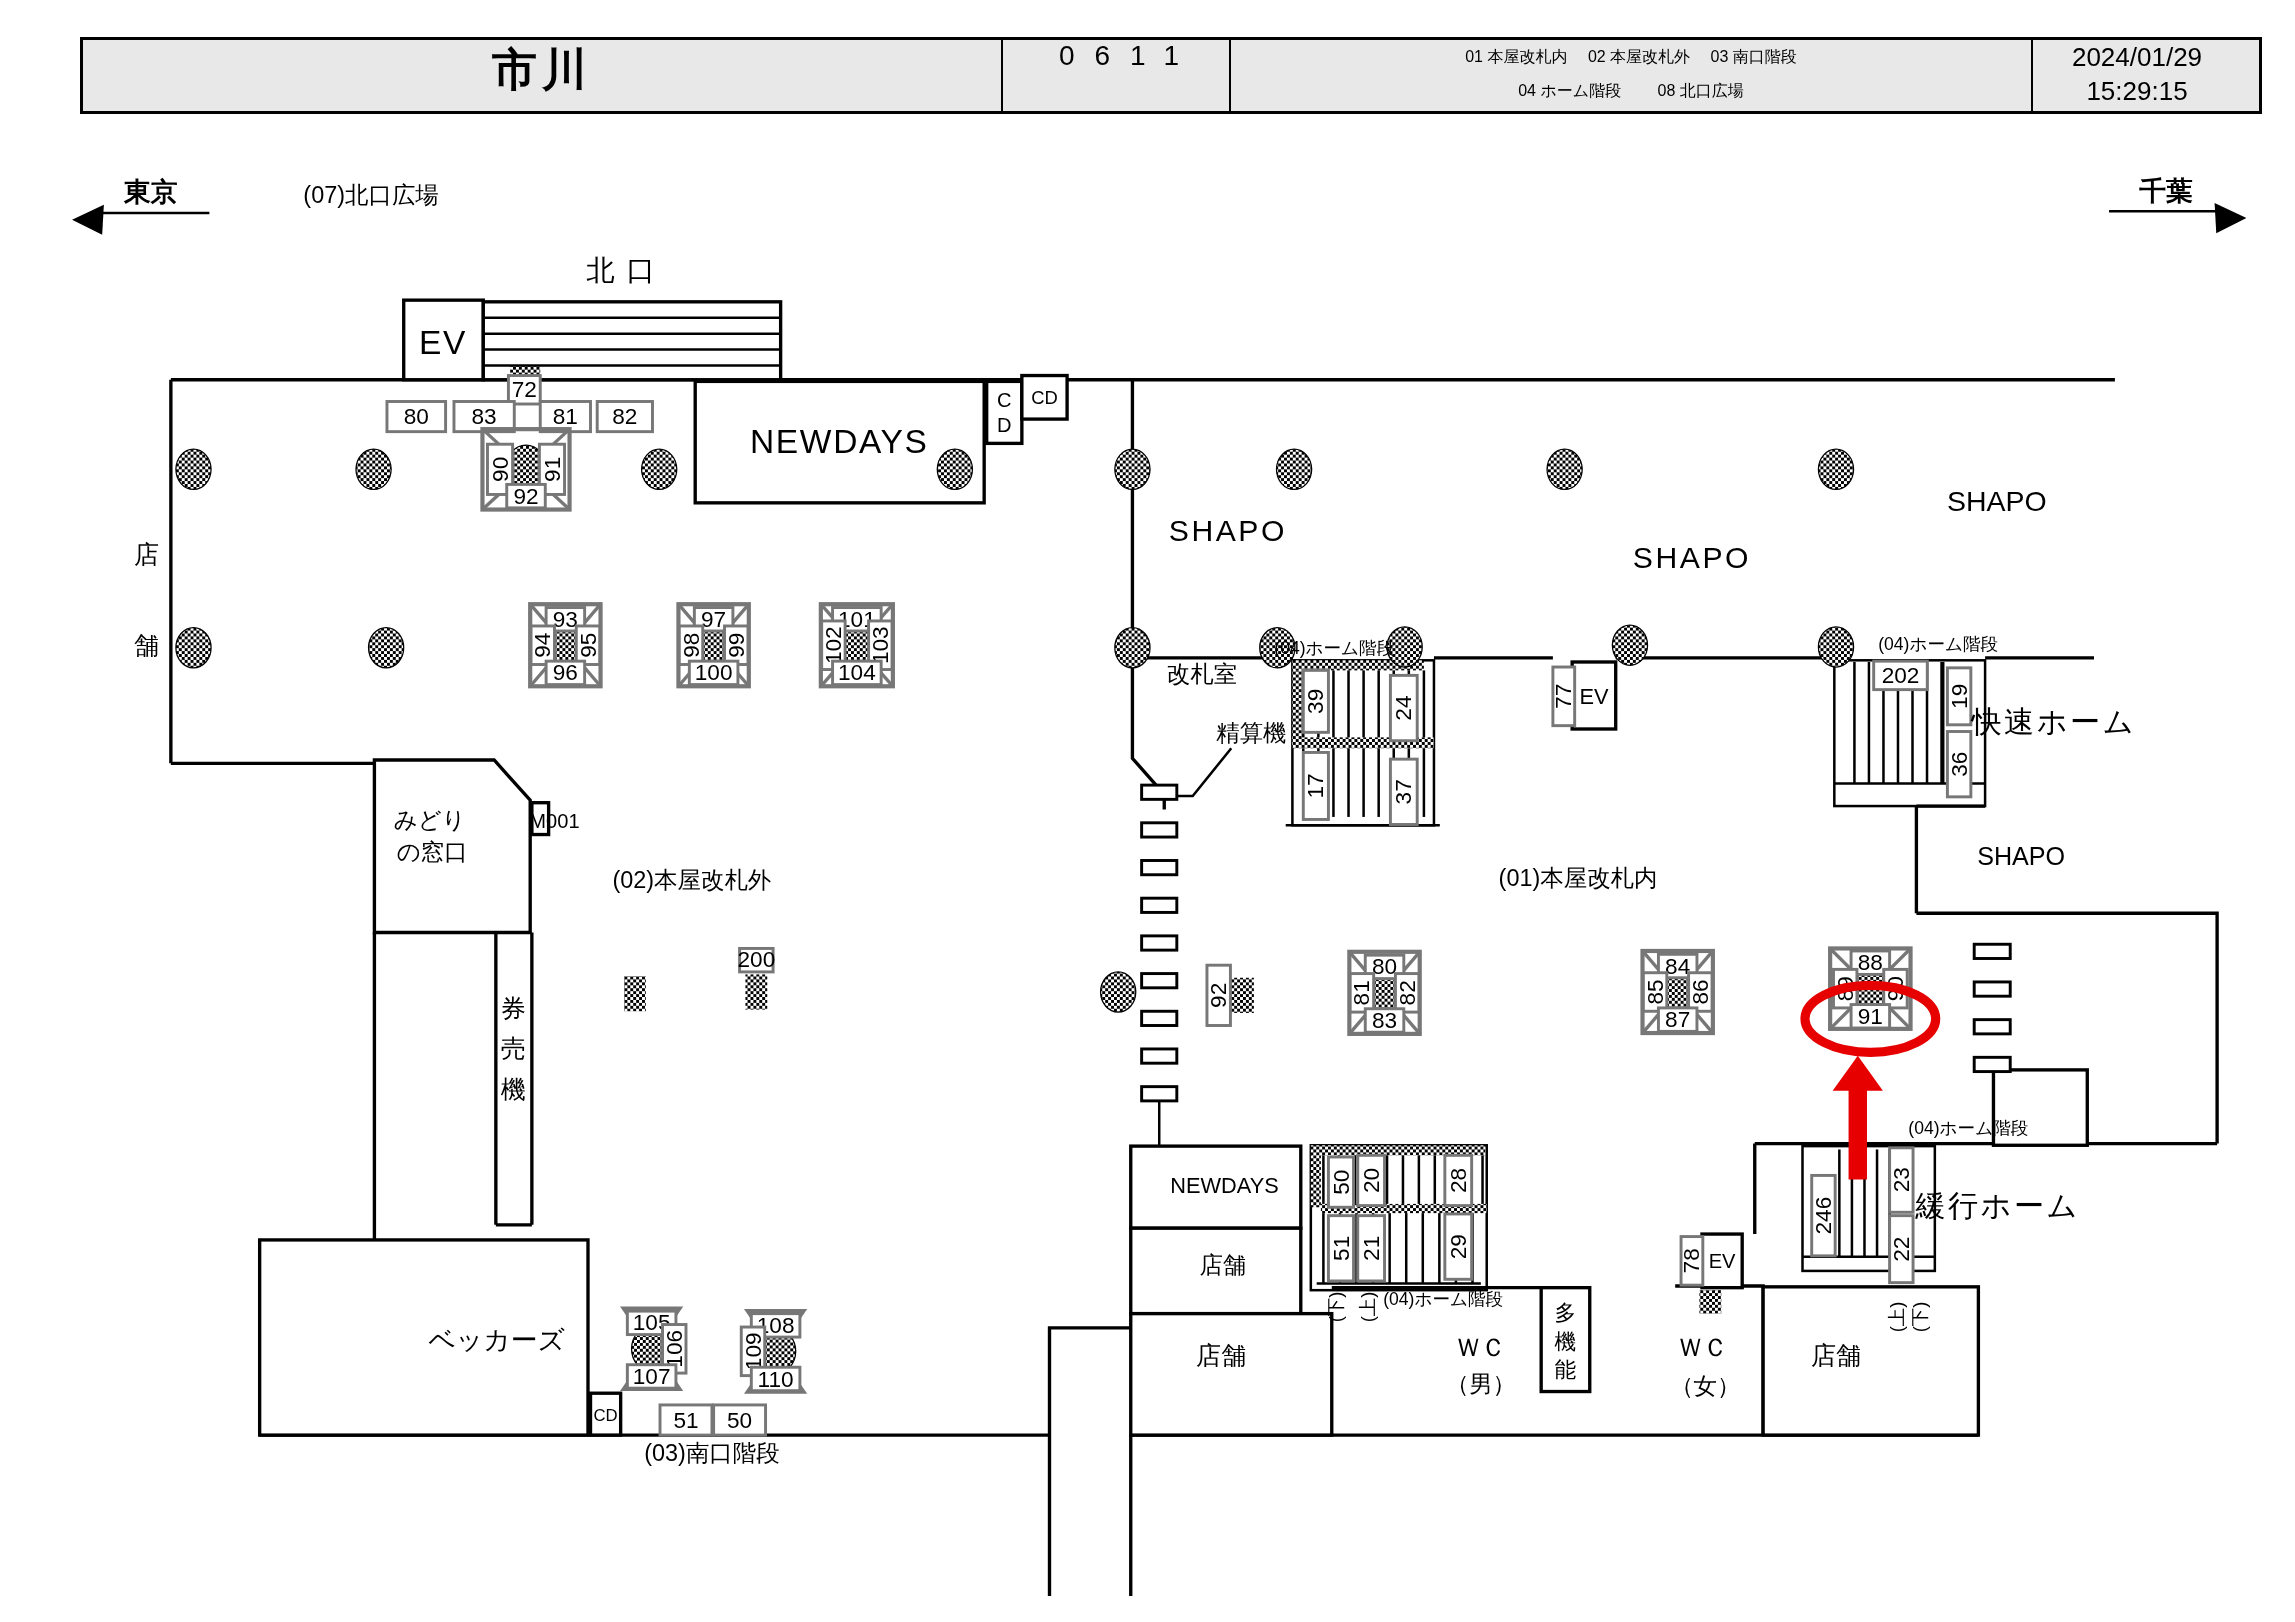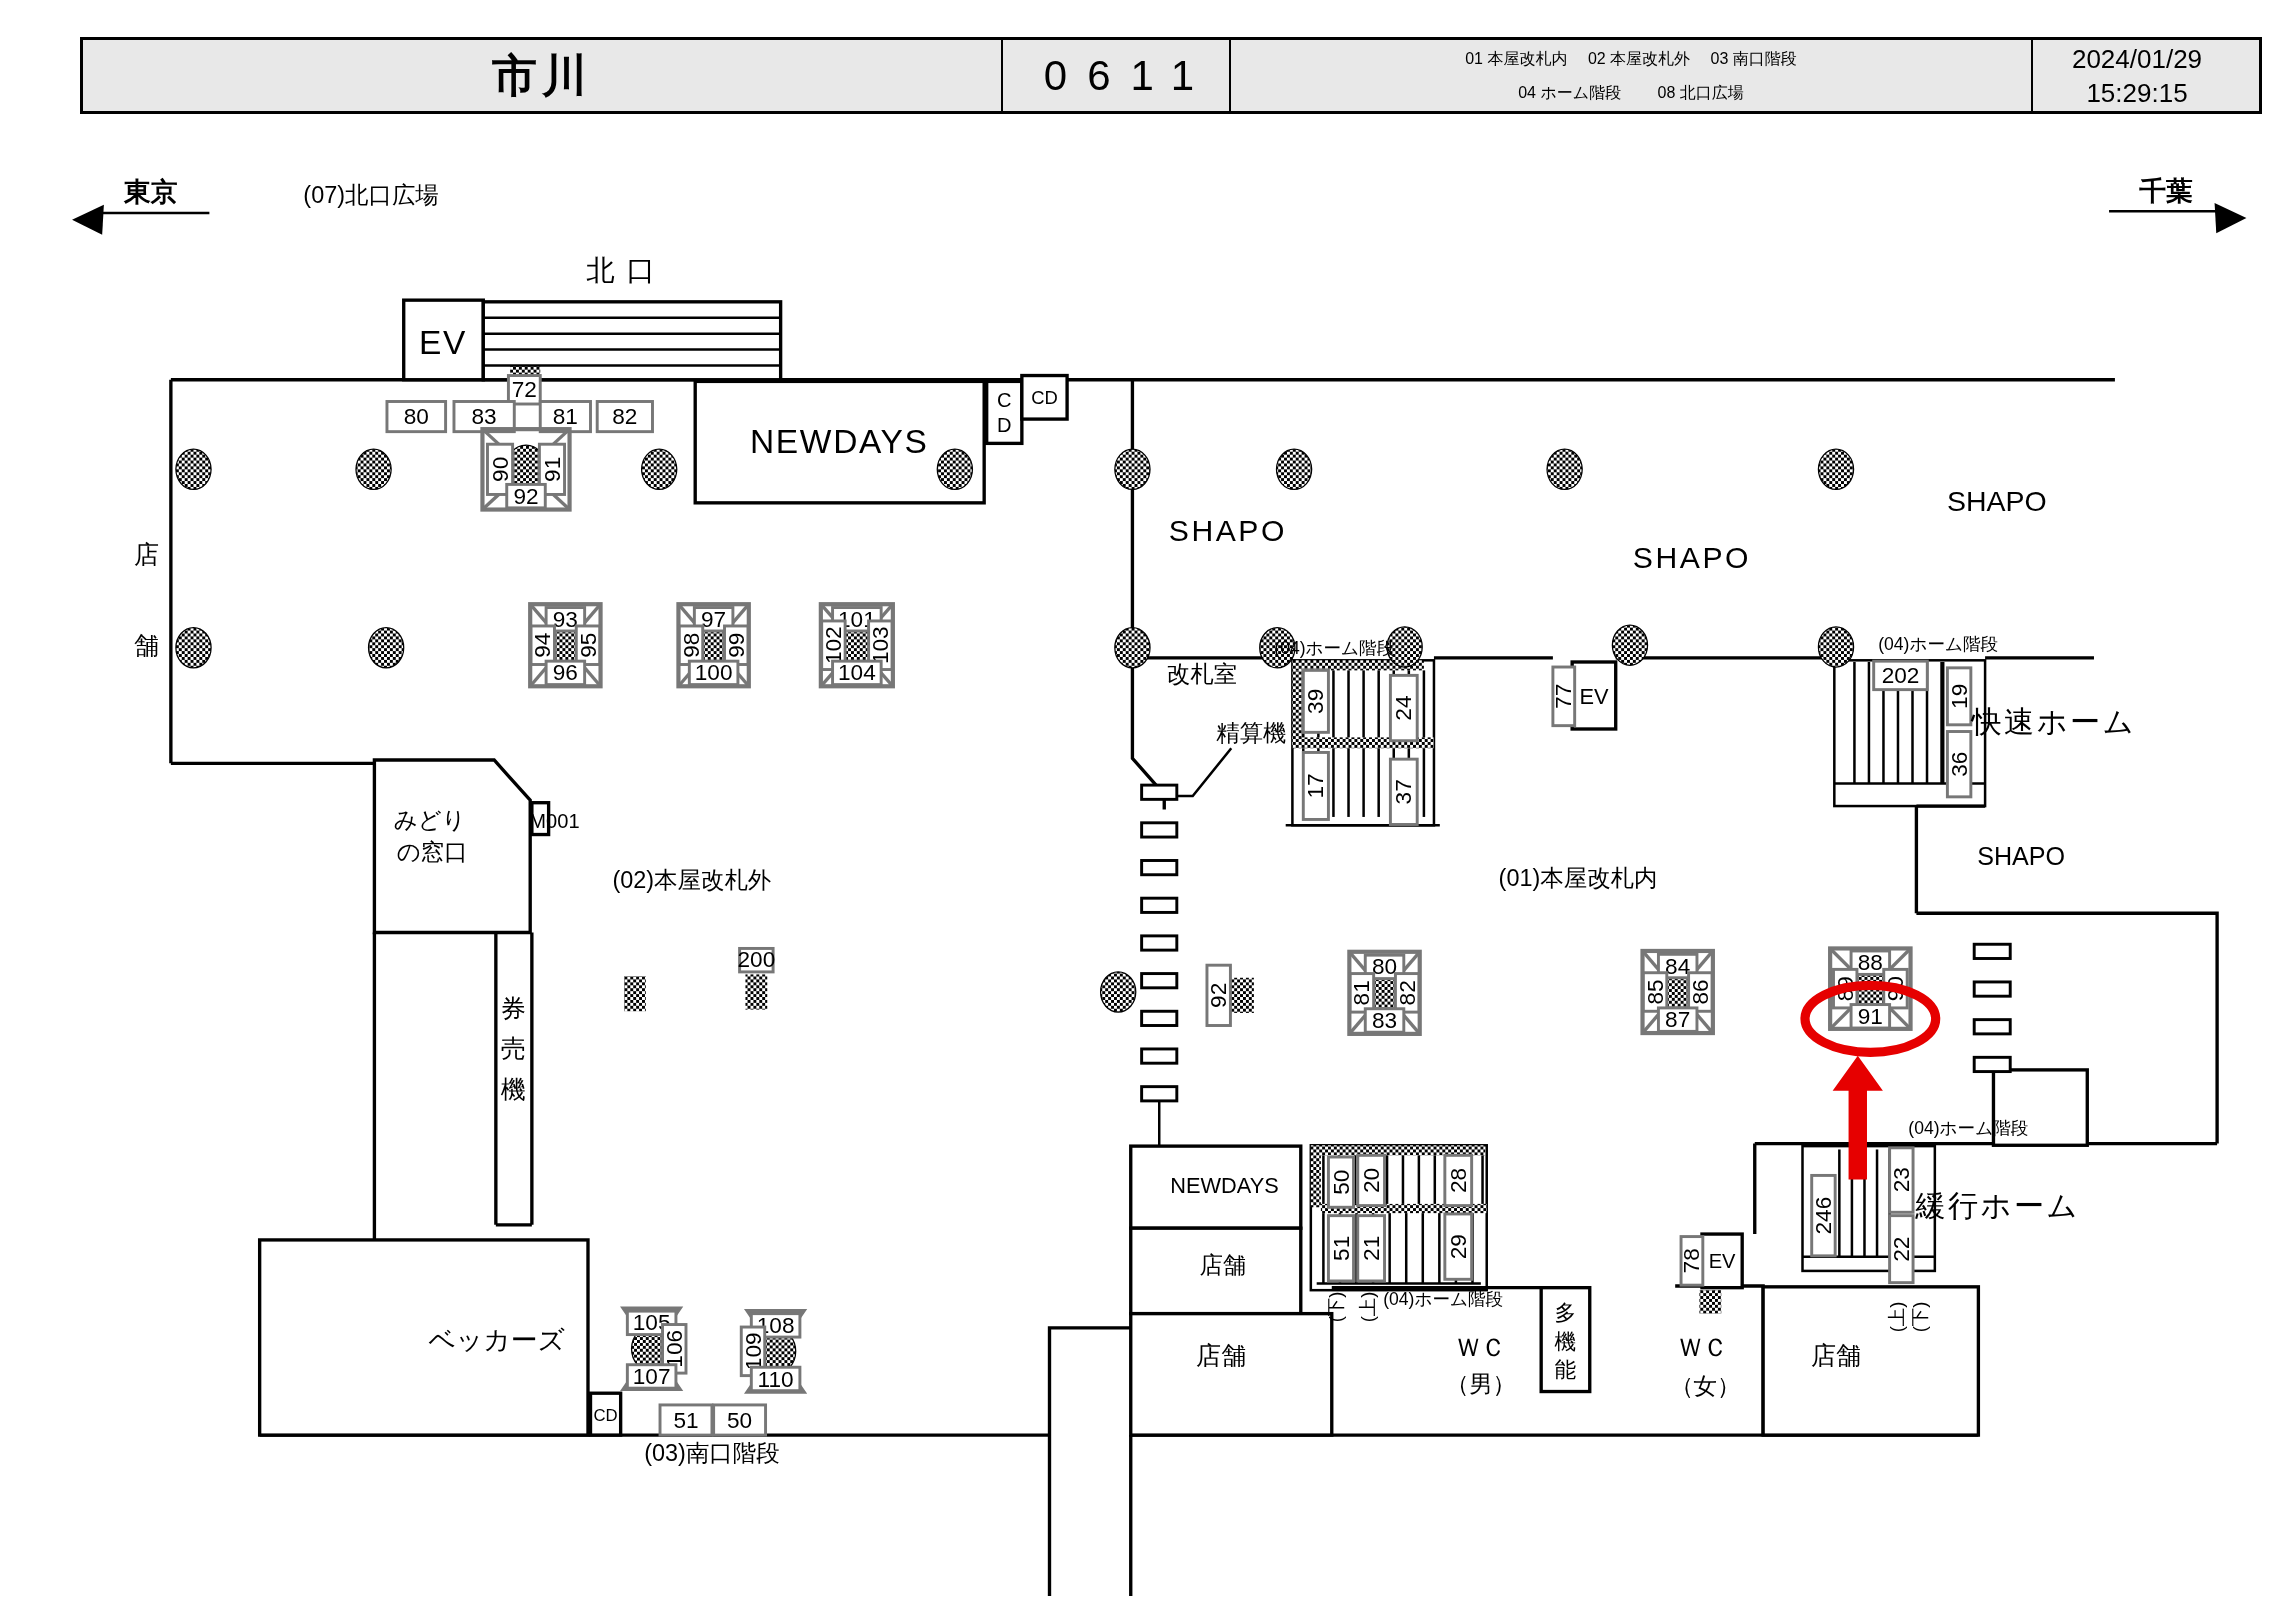--- a/index.html
+++ b/index.html
@@ -1,24 +1,24 @@
 <!DOCTYPE html>
 <html style="font-size:13.4px"><head>
 <meta charset="utf-8">
 <style>
   html,body{margin:0;padding:0;background:#fff;}
   .page{position:relative;width:2295px;height:1623px;background:#fff;overflow:hidden;
         font-family:"Liberation Sans","DejaVu Sans",sans-serif;color:#000;}
   
   .header{position:absolute;left:80px;top:37px;width:2182px;height:77px;display:flex;
           background:#e8e8e8;border:3.4px solid #000;box-sizing:border-box;}
-  .h-cell{display:flex;align-items:center;justify-content:center;box-sizing:border-box;
+  .h-cell{display:flex;align-items:center;box-sizing:border-box;
           border-right:2.5px solid #000;flex-direction:column;}
   .h-station{width:920px;font-size:45px;font-weight:600;letter-spacing:5px;}
-  .h-code{width:228px;font-size:42px;letter-spacing:20px;padding-left:26px;}
+  .h-code{width:228px;font-size:28px;letter-spacing:20px;padding-left:26px;}
   .h-legend{width:802px;font-size:16px;line-height:34px;}
   .h-datetime{width:208px;font-size:26px;line-height:34px;border-right:none;}
   
   svg{position:absolute;left:0;top:0;}
   .wall{stroke:#000;stroke-width:4;fill:none;}
   .thin{stroke:#000;stroke-width:3;fill:none;}
   .room{fill:#fff;stroke:#000;stroke-width:4;}
   .sline{stroke:#000;stroke-width:3;}
   .gate{fill:#fff;stroke:#000;stroke-width:3.5;}
   .pillar{fill:url(#pp);stroke:#000;stroke-width:1.5;}

